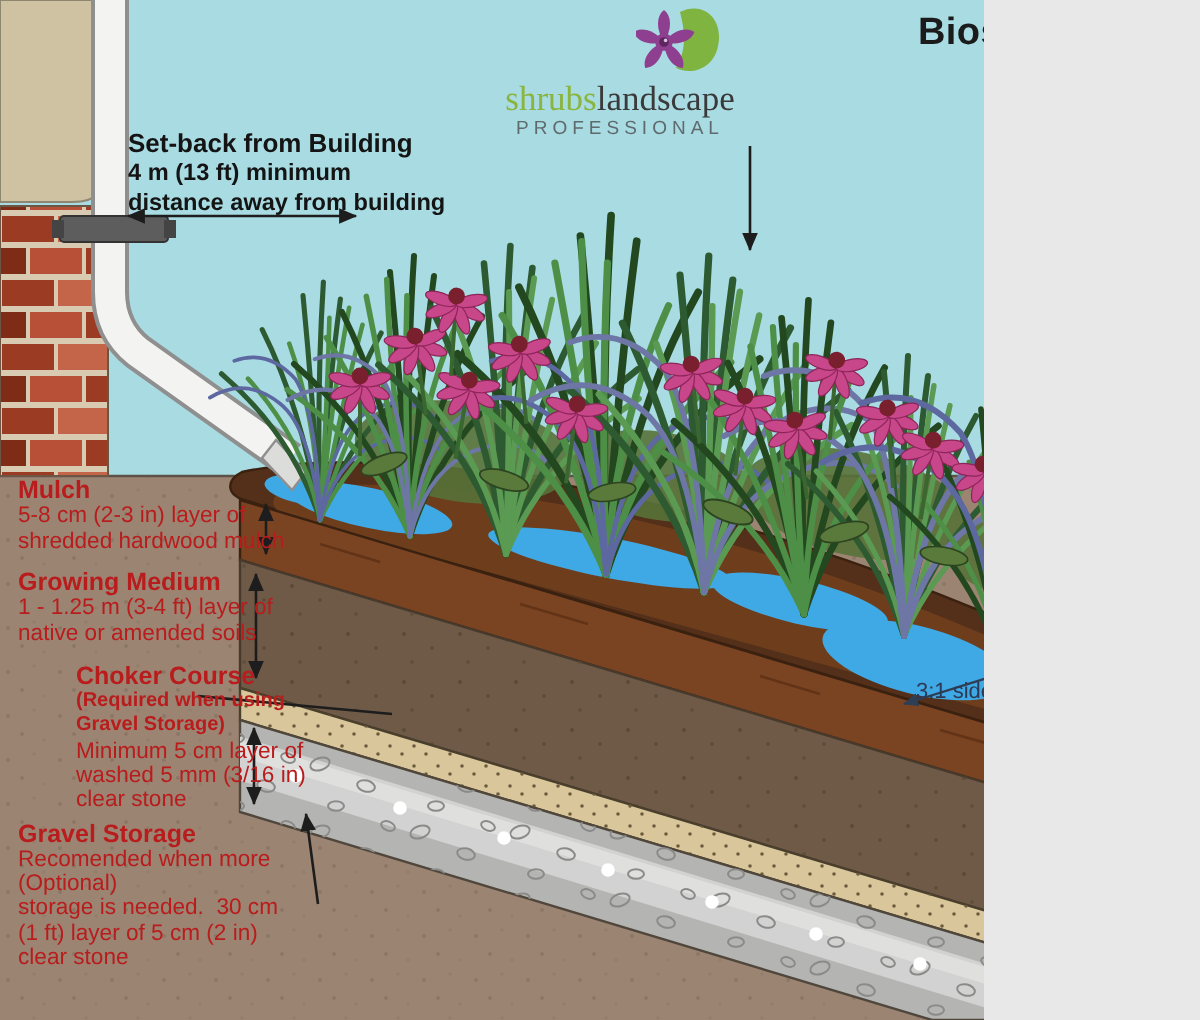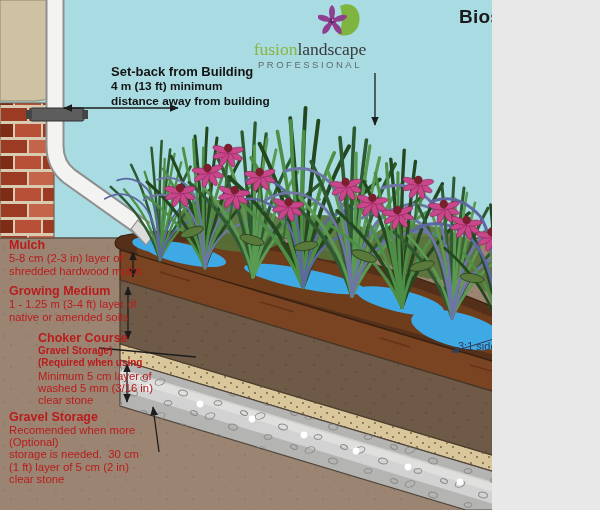--- a/index.html
+++ b/index.html
@@ -6,21 +6,21 @@
   .stage{position:relative;width:492px;height:510px;overflow:hidden;
          font-family:"Liberation Sans",sans-serif;background:#a8dbe2;}
   .stage svg{position:absolute;left:0;top:0;}
   .lbl{position:absolute;color:#b91c1c;}
   .lbl .t{font-weight:bold;font-size:12.5px;line-height:14px;white-space:pre;}
   .lbl .b{font-size:11.3px;line-height:13px;white-space:pre;}
   .lbl .n{font-size:10px;font-weight:bold;line-height:11.5px;white-space:pre;}
   .lbl.tight .b{line-height:12.2px;}
   .page-title{position:absolute;left:459px;top:6px;font-size:19px;font-weight:bold;
               color:#1b1b1b;letter-spacing:.2px;}
-  .setback{position:absolute;left:64px;top:64px;color:#141414;margin-left:47px;}
+  .setback{position:absolute;left:64px;top:64px;color:#141414;}
   .setback .t{font-size:13px;font-weight:bold;line-height:15px;white-space:pre;}
   .setback .b{font-size:11.8px;font-weight:bold;line-height:14.5px;white-space:pre;}
   .surface{position:absolute;left:370px;top:44px;color:#141414;}
   .surface .t{font-size:12.5px;font-weight:bold;line-height:14px;white-space:pre;}
   .surface .b{font-size:11.5px;font-weight:bold;line-height:14px;white-space:pre;}
   .underdrain{position:absolute;left:152px;top:456px;color:#141414;}
   .underdrain .t{font-size:12.5px;font-weight:bold;line-height:14px;white-space:pre;}
   .underdrain .b{font-size:11.3px;line-height:13.5px;white-space:pre;}
   .slope-note{position:absolute;left:458px;top:340px;font-size:11px;color:#2c3a55;white-space:pre;}
   .logo{position:absolute;left:240px;top:2px;width:140px;text-align:center;}
@@ -275,21 +275,21 @@
       <path d="M0,0 C-4,-6 -4,-13 0,-16 C4,-13 4,-6 0,0"></path>
       <path d="M0,0 C-4,-6 -4,-13 0,-16 C4,-13 4,-6 0,0" transform="rotate(72)"></path>
       <path d="M0,0 C-4,-6 -4,-13 0,-16 C4,-13 4,-6 0,0" transform="rotate(144)"></path>
       <path d="M0,0 C-4,-6 -4,-13 0,-16 C4,-13 4,-6 0,0" transform="rotate(216)"></path>
       <path d="M0,0 C-4,-6 -4,-13 0,-16 C4,-13 4,-6 0,0" transform="rotate(288)"></path>
       <circle r="4.4" fill="#8e3f8f"></circle>
           <circle r="2.4" fill="#5f2560"></circle>
           <circle cx="0.8" cy="-0.8" r="0.9" fill="#d9c2dd"></circle>
     </g>
   </svg>
-  <div class="brand"><span class="g">fusion</span><span class="d">landscape</span></div>
+  <div class="brand"><span class="g">shrubs</span><span class="d">landscape</span></div>
   <div class="sub">PROFESSIONAL</div>
 </div>
 
 <div class="setback">
   <div class="t">Set-back from Building</div>
   <div class="b">4 m (13 ft) minimum</div>
   <div class="b">distance away from building</div>
 </div>
 
 
@@ -300,22 +300,22 @@
 </div>
 
 <div class="lbl" style="left:9px;top:284px;">
   <div class="t">Growing Medium</div>
   <div class="b">1 - 1.25 m (3-4 ft) layer of</div>
   <div class="b">native or amended soils</div>
 </div>
 
 <div class="lbl tight" style="left:9px;top:331px;margin-left:29px;">
   <div class="t">Choker Course</div>
+  <div class="n">(Required when using</div>
   <div class="n">Gravel Storage)</div>
-  <div class="n">(Required when using</div>
   <div class="b" style="margin-top:2px;">Minimum 5 cm layer of</div>
   <div class="b">washed 5 mm (3/16 in)</div>
   <div class="b">clear stone</div>
 </div>
 
 <div class="lbl tight" style="left:9px;top:410px;">
   <div class="t">Gravel Storage</div>
   <div class="b">Recomended when more</div>
   <div class="b">(Optional)</div>
   <div class="b">storage is needed.  30 cm</div>

